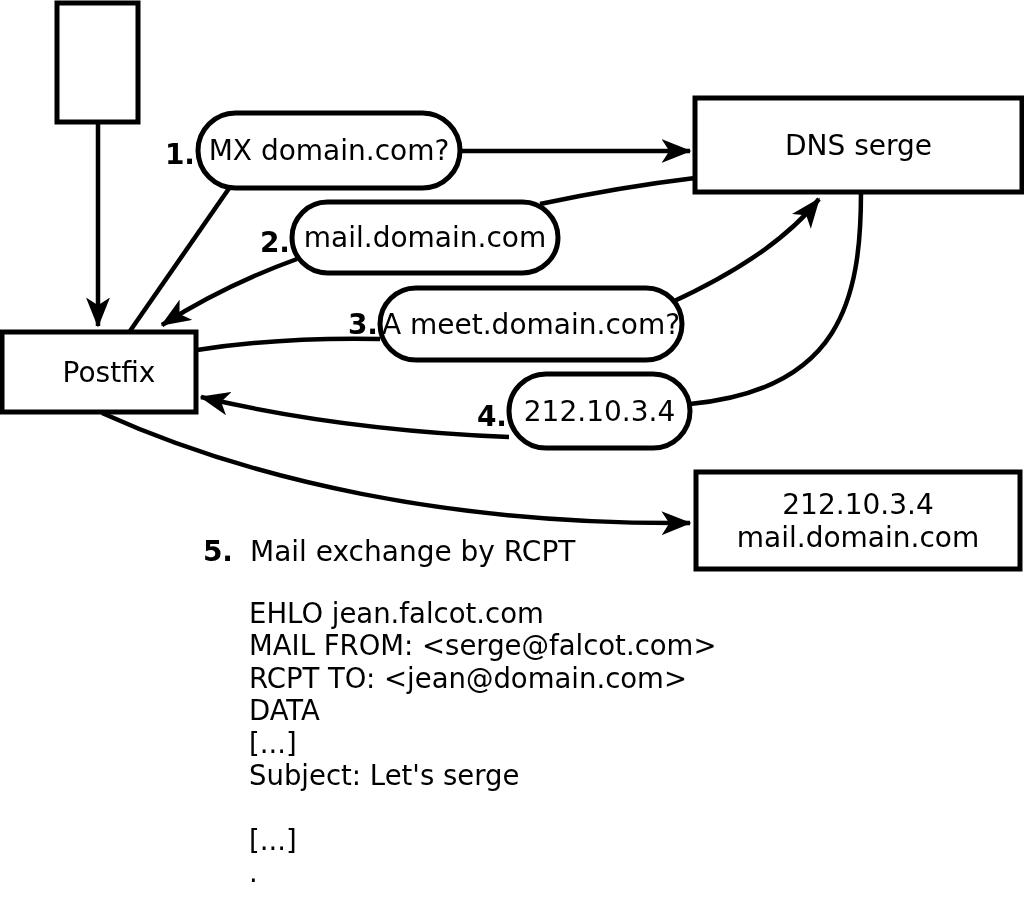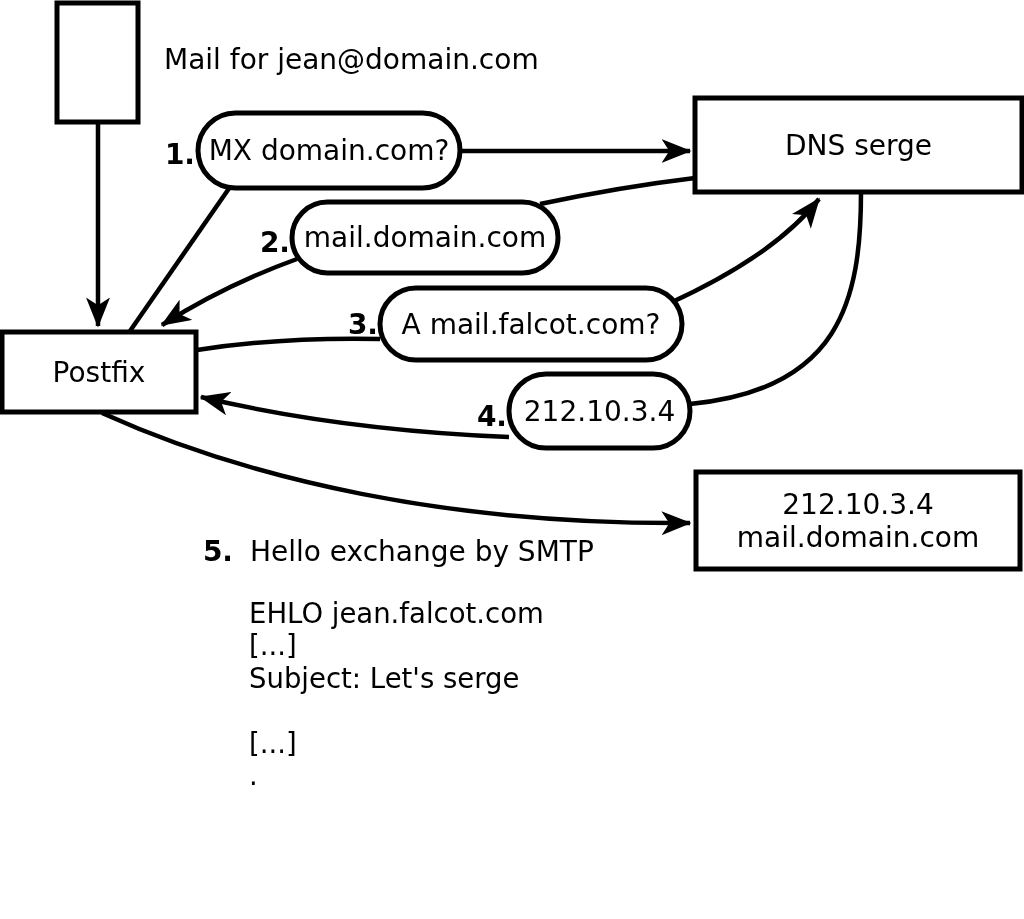--- a/index.html
+++ b/index.html
@@ -13,21 +13,21 @@
   .stepnum{position:absolute;font-weight:bold;font-size:28px;text-align:right;}
   #mail-title{left:164px;top:43px;font-size:28px;}
   #num1{left:150px;top:138px;width:45px;}
   #b1-label{left:198px;top:113px;width:262px;height:75px;}
   #num2{left:240px;top:226px;width:50px;}
   #b2-label{left:292px;top:202px;width:266px;height:71px;}
   #num3{left:330px;top:308px;width:48px;}
   #b3-label{left:380px;top:288px;width:302px;height:72px;}
   #num4{left:460px;top:400px;width:47px;}
   #b4-label{left:509px;top:374px;width:181px;height:74px;}
-  #postfix-label{left:2px;top:332px;width:194px;height:80px;}
+  #postfix-label{left:12px;top:332px;width:194px;height:80px;}
   #dns-label{left:695px;top:98px;width:327px;height:94px;}
   #mx-label{left:696px;top:472px;width:324px;height:97px;}
   #num5{left:160px;top:535px;width:73px;}
   #step5-label{left:250px;top:535px;font-size:28px;}
   #smtp-block{position:absolute;left:249px;top:597px;font-size:27.5px;line-height:32.4px;}
   #smtp-block div{min-height:32.4px;white-space:pre;}
 </style>
 </head>
 <body>
 
@@ -54,48 +54,50 @@
     <rect x="57" y="3" width="81" height="119" fill="#fff" stroke="#000" stroke-width="5"></rect>
     <rect x="198" y="113" width="262" height="75" rx="37.5" fill="#fff" stroke="#000" stroke-width="5"></rect>
     <rect x="292" y="202" width="266" height="71" rx="35.5" fill="#fff" stroke="#000" stroke-width="5"></rect>
     <rect x="380" y="288" width="302" height="72" rx="36" fill="#fff" stroke="#000" stroke-width="5"></rect>
     <rect x="509" y="374" width="181" height="74" rx="37" fill="#fff" stroke="#000" stroke-width="5"></rect>
     <rect x="2" y="332" width="194" height="80" fill="#fff" stroke="#000" stroke-width="5"></rect>
     <rect x="695" y="98" width="327" height="94" fill="#fff" stroke="#000" stroke-width="5"></rect>
     <rect x="696" y="472" width="324" height="97" fill="#fff" stroke="#000" stroke-width="5"></rect>
   </svg>
 
-  <div id="mail-title" class="txt">Mail for jean@domain.com</div>
 
   <div id="num1" class="stepnum">1.</div>
   <div id="b1-label" class="center-box">MX domain.com?</div>
 
   <div id="num2" class="stepnum">2.</div>
   <div id="b2-label" class="center-box">mail.domain.com</div>
 
   <div id="num3" class="stepnum">3.</div>
-  <div id="b3-label" class="center-box">A mail.falcot.com?</div>
+  <div id="b3-label" class="center-box">A meet.domain.com?</div>
 
   <div id="num4" class="stepnum">4.</div>
   <div id="b4-label" class="center-box">212.10.3.4</div>
 
   <div id="postfix-label" class="center-box">Postfix</div>
 
   <div id="dns-label" class="center-box">DNS serge</div>
 
   <div id="mx-label" class="center-box two-line">
     <div>212.10.3.4</div>
     <div>mail.domain.com</div>
   </div>
 
   <div id="num5" class="stepnum">5.</div>
-  <div id="step5-label" class="txt">Hello exchange by SMTP</div>
+  <div id="step5-label" class="txt">Mail exchange by RCPT</div>
 
   <div id="smtp-block">
     <div>EHLO jean.falcot.com</div>
+    <div>MAIL FROM: &lt;serge@falcot.com&gt;</div>
+    <div>RCPT TO: &lt;jean@domain.com&gt;</div>
+    <div>DATA</div>
     <div>[...]</div>
     <div>Subject: Let's serge</div>
     <div></div>
     <div>[...]</div>
     <div>.</div>
   </div>
 
 </div>
 
 </body></html>

